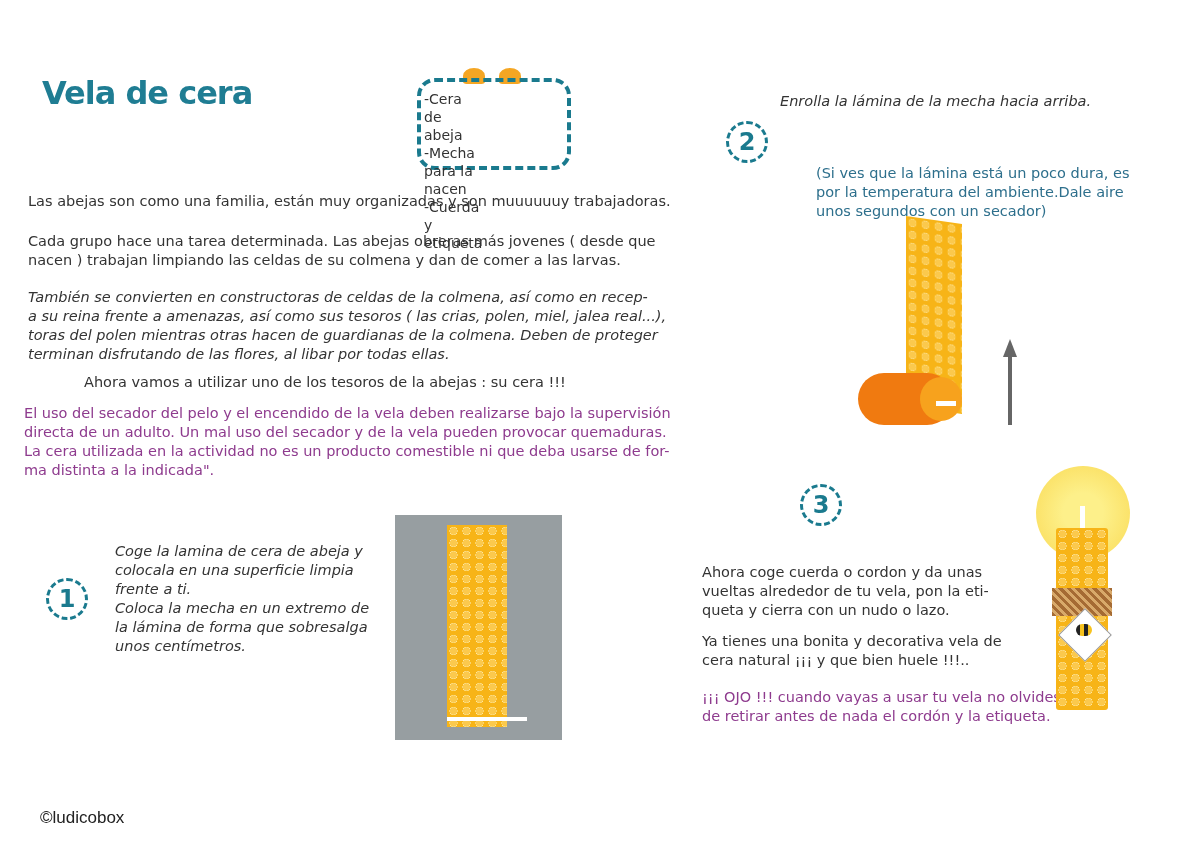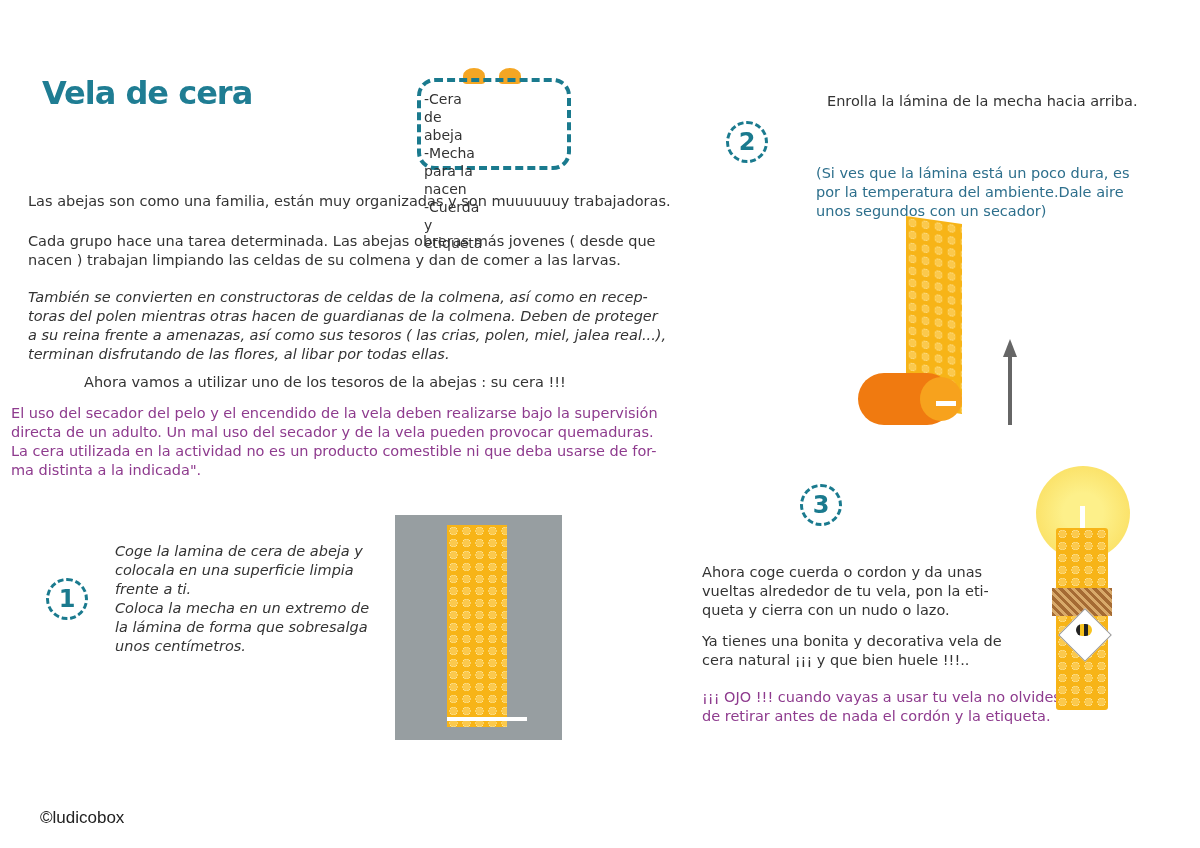--- a/index.html
+++ b/index.html
@@ -32,27 +32,27 @@
   </div>
 </div>
 
 <div class="abs p" style="left:28px;top:192px;">Las abejas  son como una familia, están muy organizadas y  son muuuuuuy trabajadoras.</div>
 <div class="abs p" style="left:28px;top:232px;">
   <div>Cada grupo hace una tarea determinada. Las abejas  obreras más  jovenes  ( desde  que</div>
   <div>nacen ) trabajan limpiando las celdas de su colmena y dan de comer a las larvas.</div>
 </div>
 <div class="abs p" style="left:28px;top:288px;font-style:italic;">
   <div>También se convierten en constructoras de celdas de la colmena, así como en recep-</div>
+  <div>a su reina frente a amenazas, así como sus tesoros ( las crias, polen, miel, jalea real...),</div>
   <div>toras del polen mientras otras hacen de guardianas de la colmena. Deben de proteger</div>
-  <div>a su reina frente a amenazas, así como sus tesoros ( las crias, polen, miel, jalea real...),</div>
   <div>terminan disfrutando de las flores, al libar por todas ellas.</div>
 </div>
 <div class="abs p" style="left:84px;top:373px;">Ahora vamos a utilizar uno de los tesoros de la abejas : su cera !!!</div>
 
-<div class="abs p warn" style="left:11px;top:404px;">
+<div class="abs p warn" style="left:24px;top:404px;">
   <div>El uso del secador del pelo y el encendido de la vela deben realizarse bajo la supervisión</div>
   <div>directa de un adulto. Un mal uso del secador y de la vela pueden provocar quemaduras.</div>
   <div>La cera utilizada en la actividad no es un producto comestible ni que deba usarse de for-</div>
   <div>ma distinta a la indicada".</div>
 </div>
 
 <div class="abs num" style="left:46px;top:578px;">1</div>
 <div class="abs p" style="left:115px;top:542px;font-style:italic;">
   <div>Coge la lamina de cera de abeja y</div>
   <div>colocala en una superficie limpia</div>
@@ -60,21 +60,21 @@
   <div>Coloca la mecha en un extremo de</div>
   <div>la lámina de forma que sobresalga</div>
   <div> unos centímetros.</div>
 </div>
 <div class="abs" style="left:395px;top:515px;width:167px;height:225px;background:#979ea1;">
   <div class="abs comb" style="left:52px;top:10px;width:60px;height:202px;"></div>
   <div class="abs" style="left:52px;top:202px;width:80px;height:4px;background:#fff;"></div>
 </div>
 
 <div class="abs num" style="left:726px;top:121px;">2</div>
-<div class="abs p" style="left:827px;top:92px;">Enrolla la lámina de la mecha hacia arriba.</div>
+<div class="abs p" style="left:780px;top:92px;font-style:italic;">Enrolla la lámina de la mecha hacia arriba.</div>
 <div class="abs p blue" style="left:816px;top:128px;margin-top:36px;">
   <div>(Si ves que la lámina está un poco dura, es</div>
   <div>por la temperatura del ambiente.Dale aire</div>
   <div>unos segundos con un secador)</div>
 </div>
 <div class="abs" style="left:850px;top:215px;width:190px;height:220px;">
   <div class="abs comb" style="left:56px;top:5px;width:56px;height:190px;transform:skewY(8deg);"></div>
   <div class="abs" style="left:8px;top:158px;width:95px;height:52px;background:#f07a10;border-radius:26px;"></div>
   <div class="abs" style="left:70px;top:162px;width:42px;height:44px;background:#f7a21d;border-radius:50%;"></div>
   <div class="abs" style="left:86px;top:186px;width:20px;height:5px;background:#fff;"></div>

